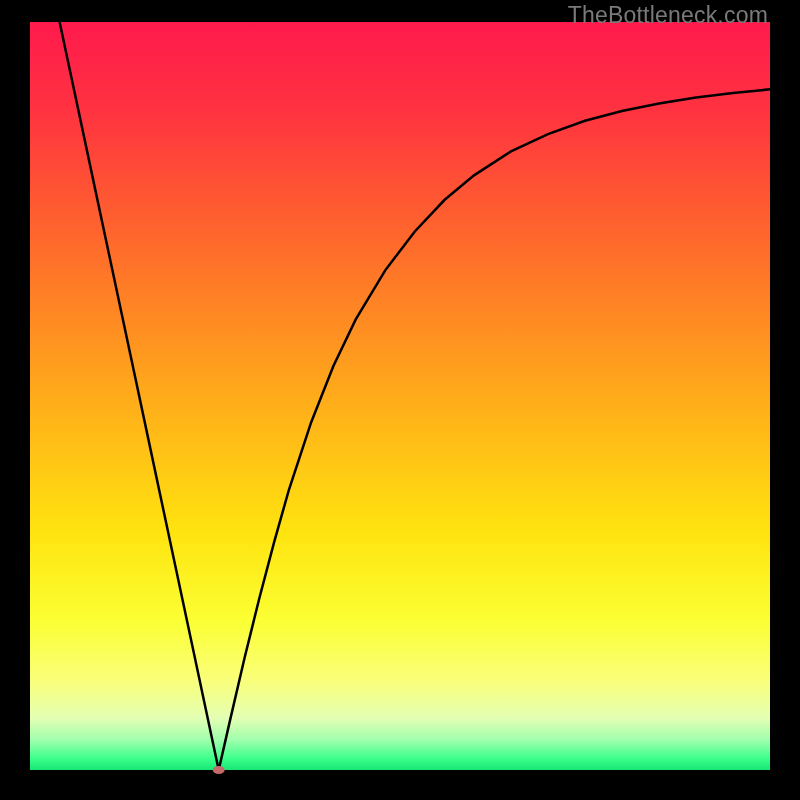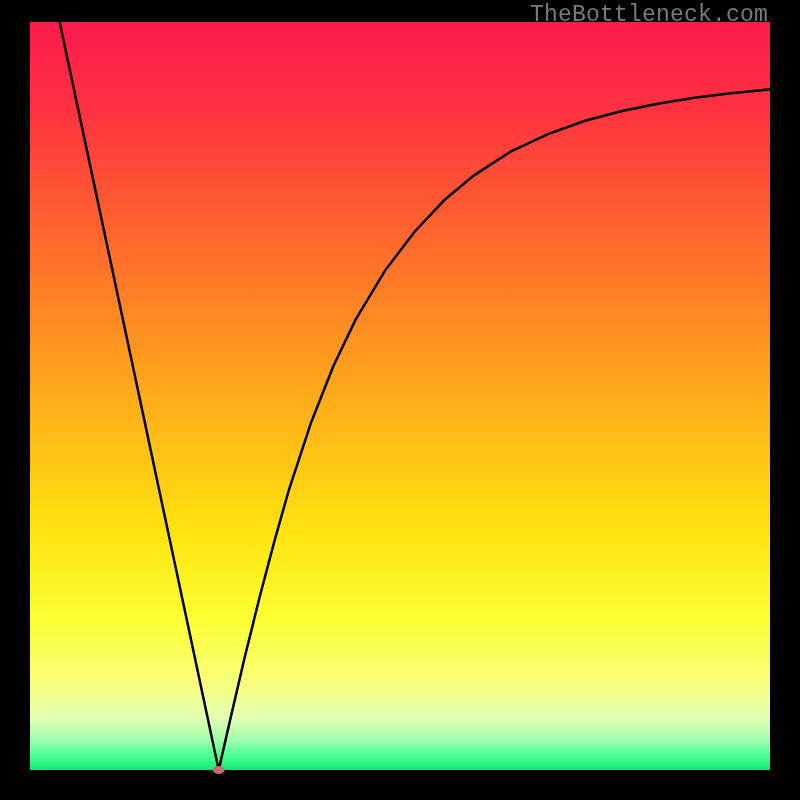--- a/index.html
+++ b/index.html
@@ -12,21 +12,21 @@
   }
   .container {
     position: relative;
     width: 800px;
     height: 800px;
   }
   .watermark {
     position: absolute;
     top: 2px;
     right: 32px;
-    font-family: Liberation Mono, monospace;
+    font-family: Liberation Sans, sans-serif;
     font-size: 23px;
     color: #7a7a7a;
     letter-spacing: 0.2px;
     z-index: 10;
     text-align: center;
   }
   svg {
     position: absolute;
     top: 0;
     left: 0;

